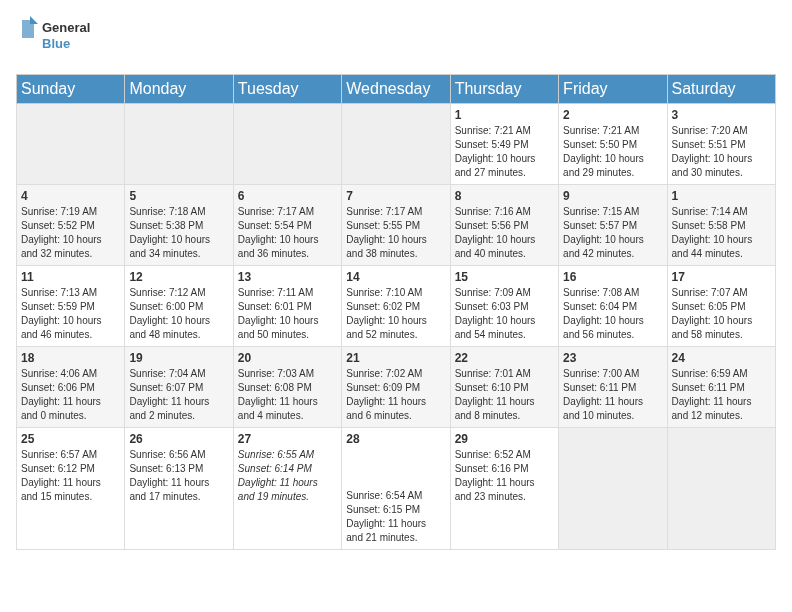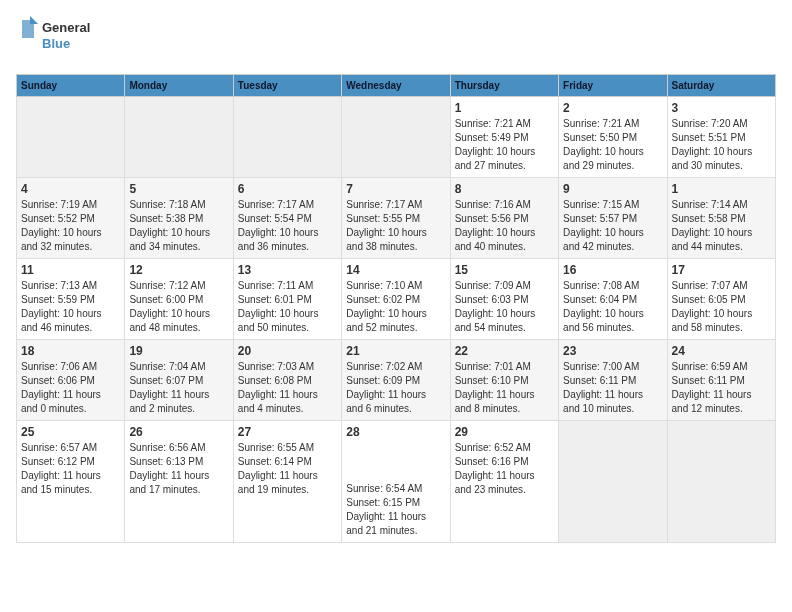--- a/index.html
+++ b/index.html
@@ -31,25 +31,25 @@
       font-size: 15px;
       color: #333;
     }
     table {
       width: 100%;
       border-collapse: collapse;
       font-size: 11px;
     }
     thead tr th {
       background: #4a8fc1;
-      color: #0f172a;
+      color: #ffffff;
       padding: 5px 4px;
       text-align: left;
-      font-size: 10px;
-      font-weight: bold;
+      font-size: 16px;
+      font-weight: normal;
       border: 1px solid #ccc;
     }
     tbody tr td {
       border: 1px solid #ddd;
       padding: 4px;
       vertical-align: top;
       width: calc(100% / 7);
       height: 80px;
       color: #333;
       font-size: 10.5px;
@@ -230,21 +230,21 @@
           <div class="day-num">17</div>
           <div class="day-info" style="white-space: pre-line;">Sunrise: 7:07 AM
 Sunset: 6:05 PM
 Daylight: 10 hours
 and 58 minutes.</div>
         </td>
       </tr>
       <tr>
         <td>
           <div class="day-num">18</div>
-          <div class="day-info" style="white-space: pre-line;">Sunrise: 7:06 AM
+          <div class="day-info" style="white-space: pre-line;">Sunrise: 4:06 AM
 Sunset: 6:06 PM
 Daylight: 11 hours
 and 0 minutes.</div>
         </td>
         <td>
           <div class="day-num">19</div>
           <div class="day-info" style="white-space: pre-line;">Sunrise: 7:04 AM
 Sunset: 6:07 PM
 Daylight: 11 hours
 and 2 minutes.</div>
@@ -295,21 +295,21 @@
         </td>
         <td>
           <div class="day-num">26</div>
           <div class="day-info" style="white-space: pre-line;">Sunrise: 6:56 AM
 Sunset: 6:13 PM
 Daylight: 11 hours
 and 17 minutes.</div>
         </td>
         <td>
           <div class="day-num">27</div>
-          <div class="day-info" style="white-space: pre-line;">Sunrise: 6:55 AM
+          <div class="day-info" style="white-space: pre-line; font-style: italic;">Sunrise: 6:55 AM
 Sunset: 6:14 PM
 Daylight: 11 hours
 and 19 minutes.</div>
         </td>
         <td>
           <div class="day-num">28</div>
           <div class="day-info" style="white-space: pre-line; margin-top: 43px;">Sunrise: 6:54 AM
 Sunset: 6:15 PM
 Daylight: 11 hours
 and 21 minutes.</div>

